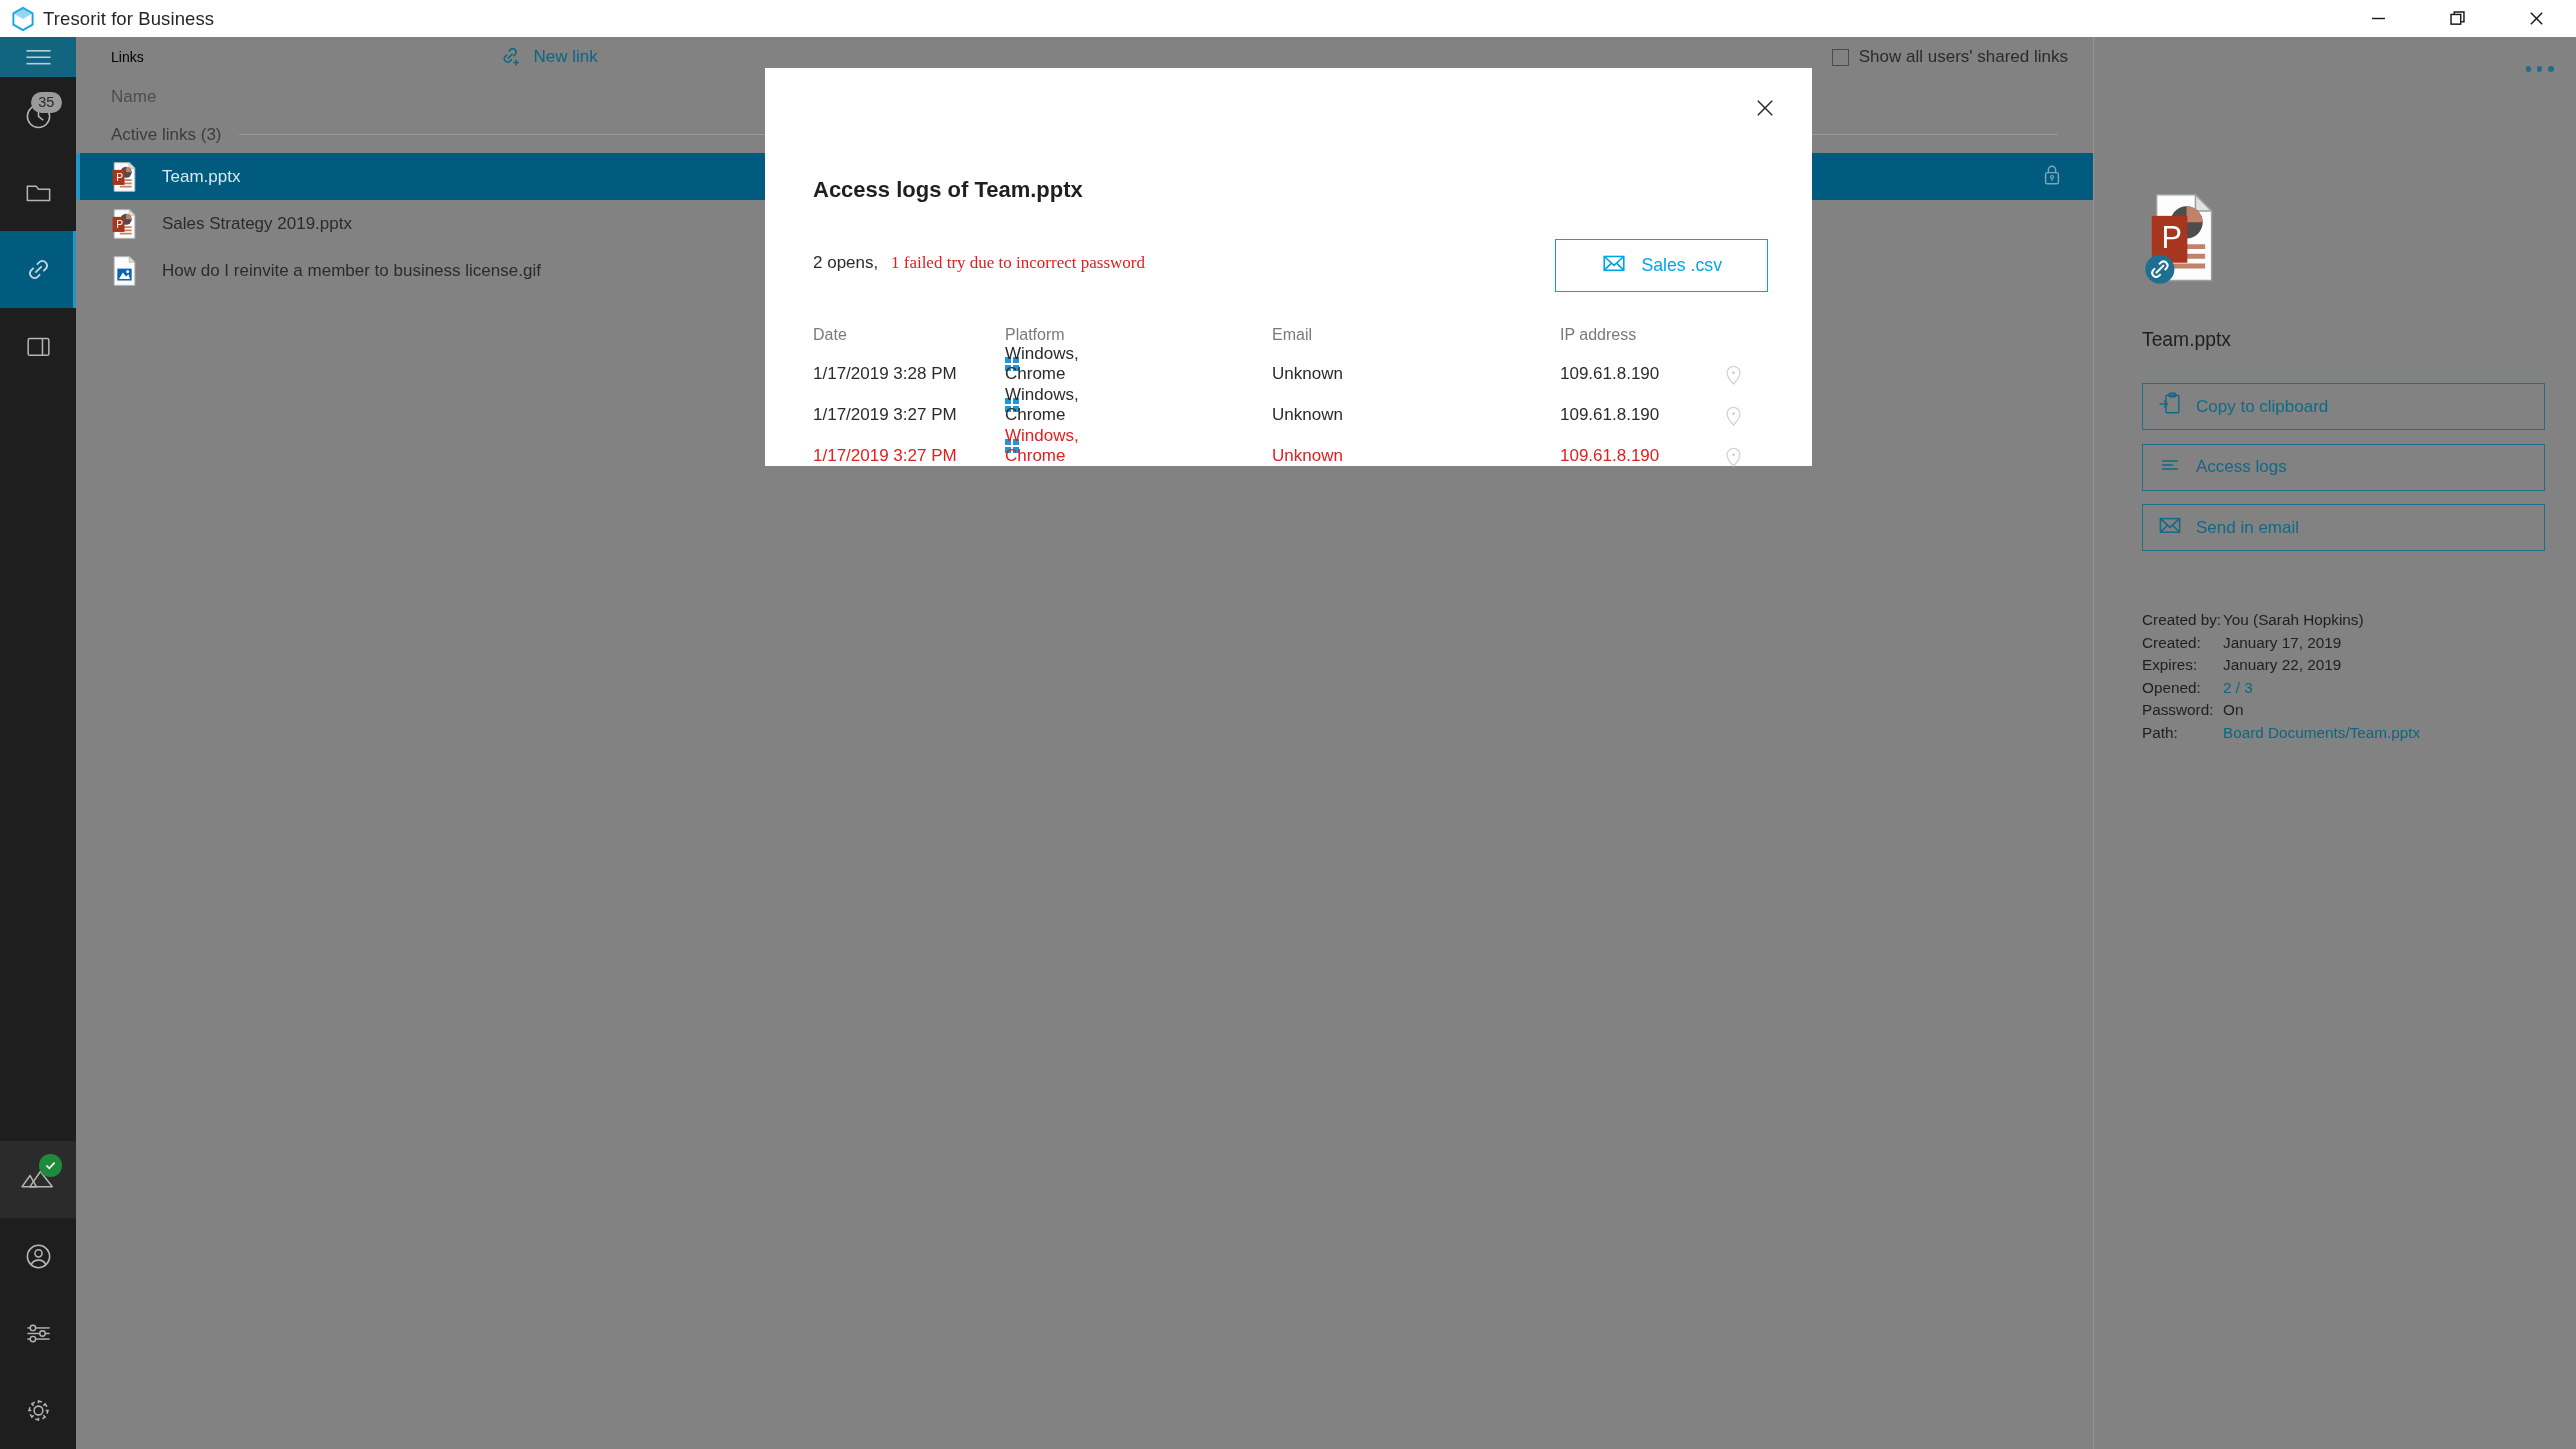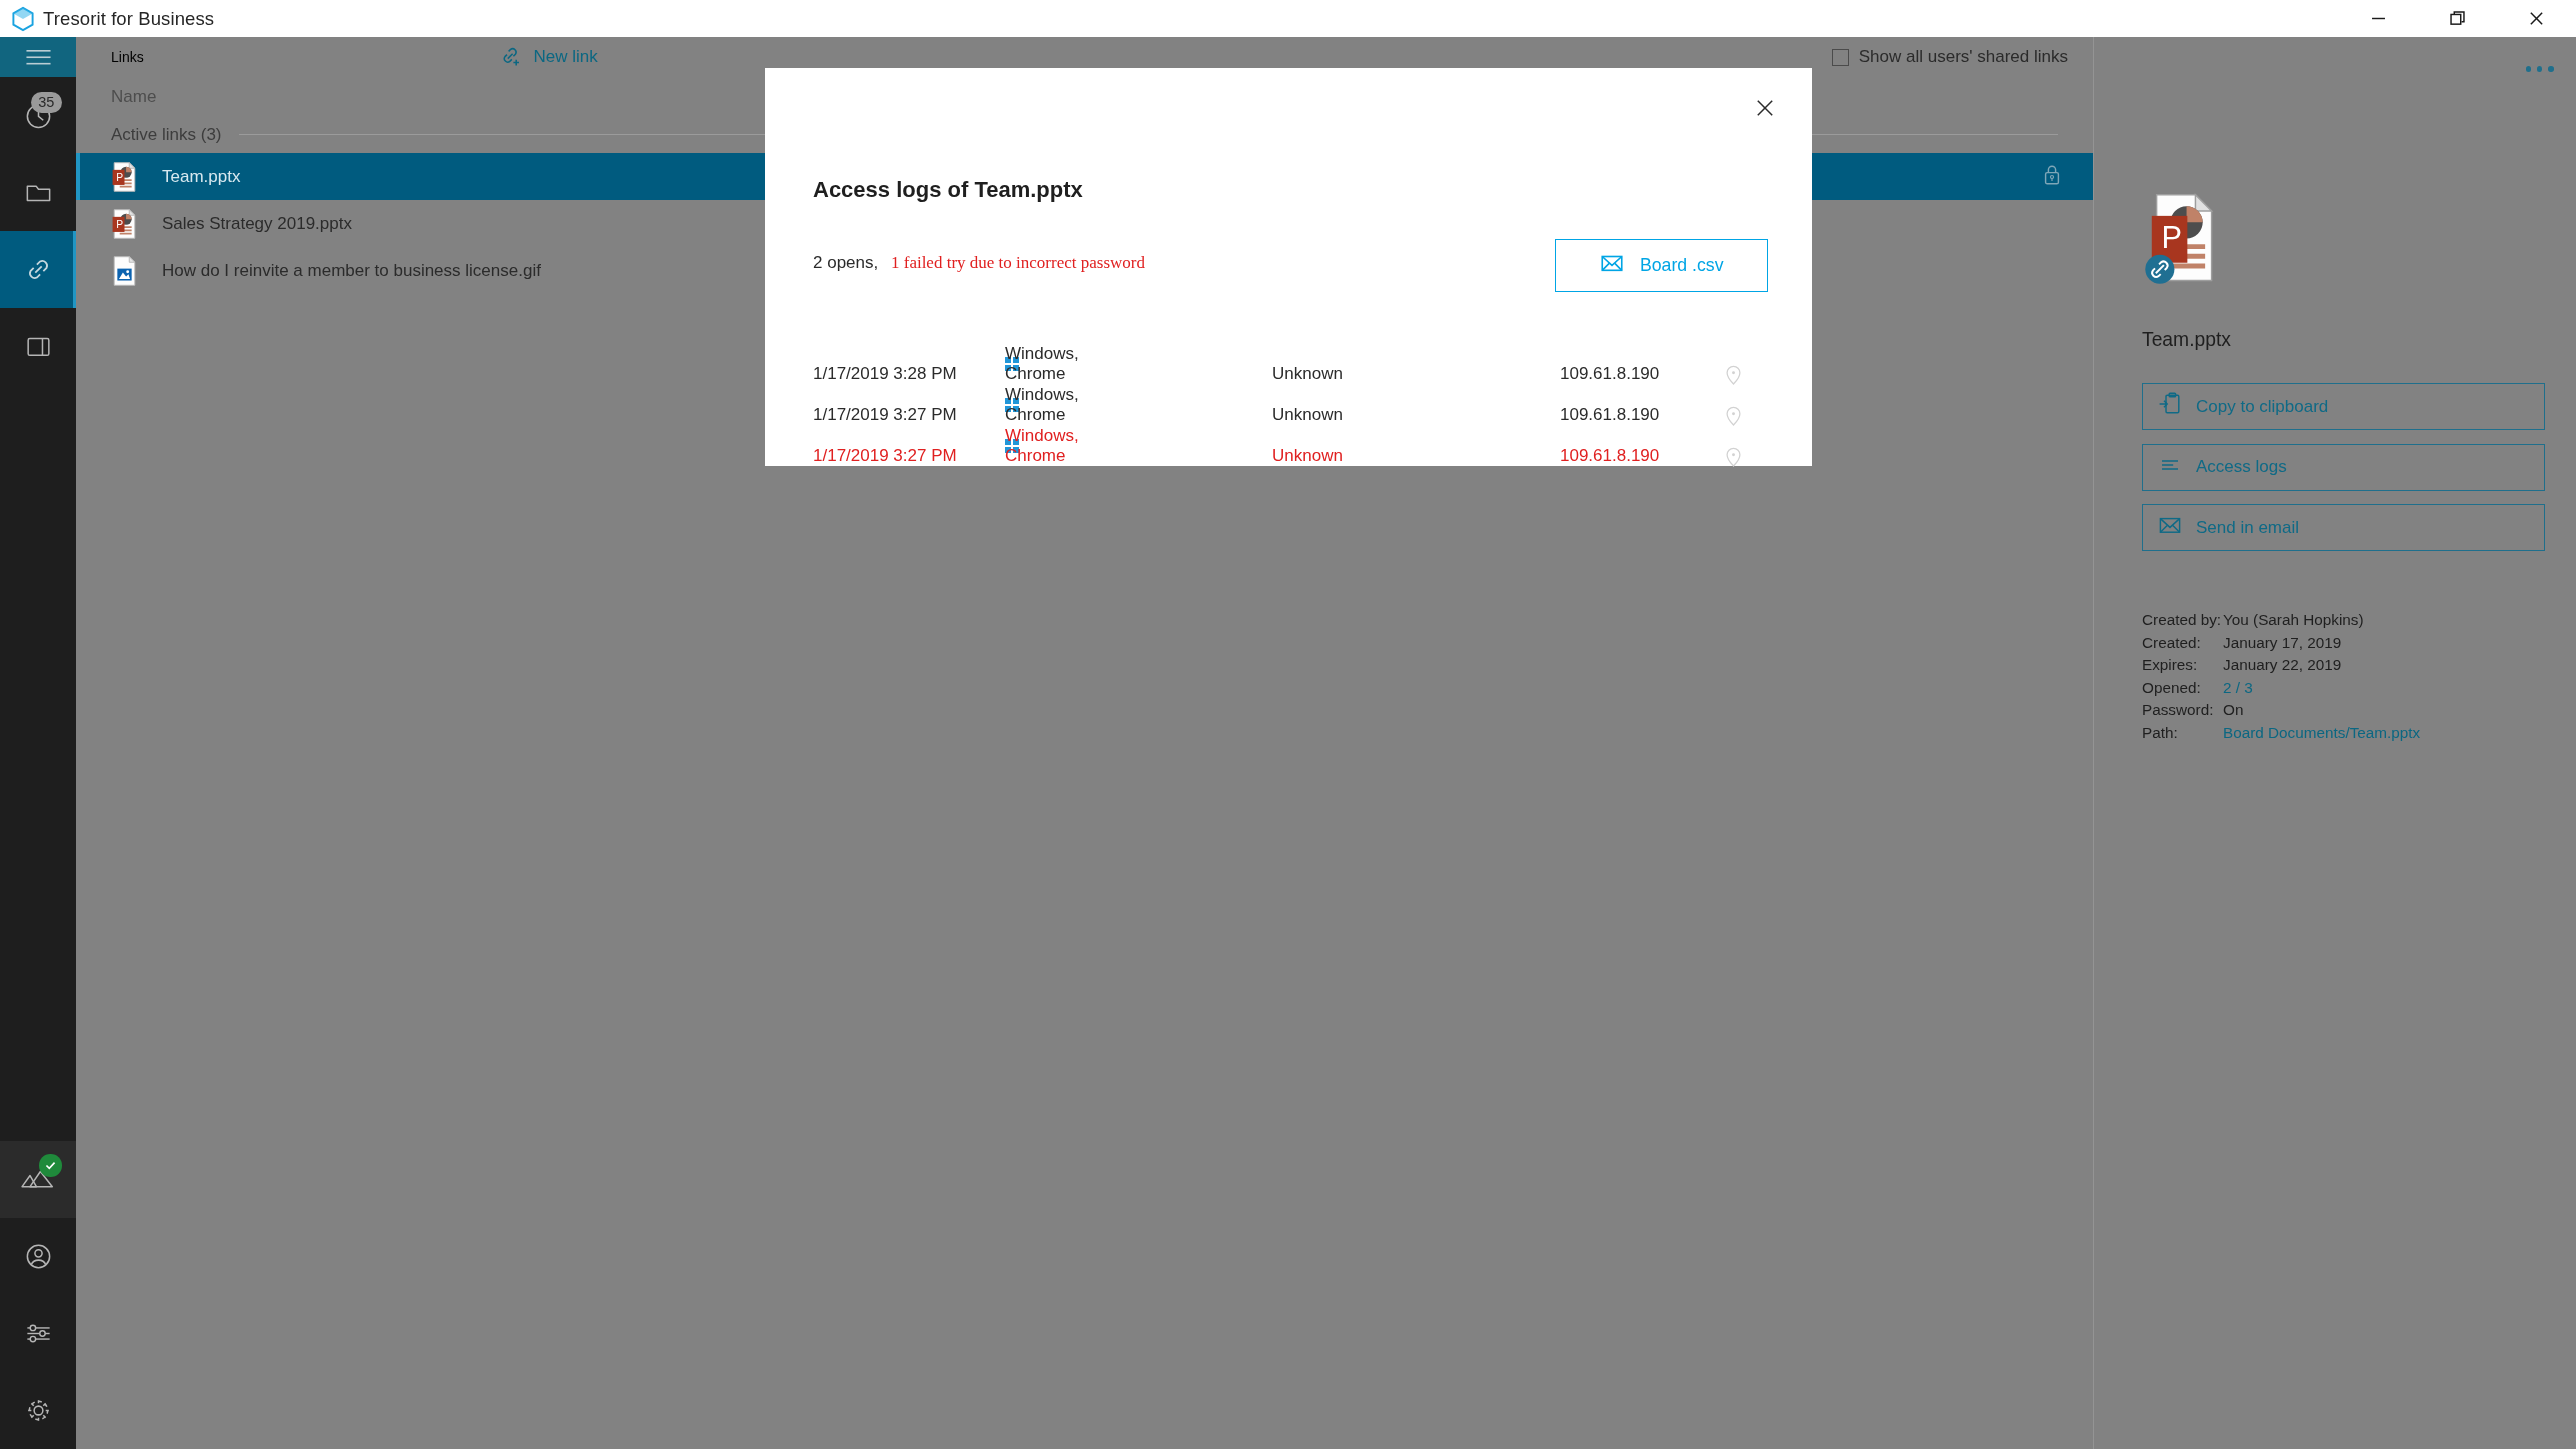--- a/index.html
+++ b/index.html
@@ -449,23 +449,29 @@
   </div>
 
   <div class="export-btn">
     <span>
       <svg width="26" height="26" viewBox="0 0 32 32">
         <rect x="4" y="8" width="24" height="17" fill="none" stroke="#00a5e5" stroke-width="2"></rect>
         <path d="M4 8 L16 19 L28 8" fill="none" stroke="#00a5e5" stroke-width="2"></path>
         <path d="M4 25 L12.5 16.5 M28 25 L19.5 16.5" fill="none" stroke="#00a5e5" stroke-width="2"></path>
       </svg>
     </span>
-    <span>Board .csv</span>
-  </div>
-
+    <span>Sales .csv</span>
+  </div>
+
+  <div class="log-head">
+    <span class="lc-date">Date</span>
+    <span class="lc-plat">Platform</span>
+    <span class="lc-mail">Email</span>
+    <span class="lc-ip">IP address</span>
+  </div>
 
   <div class="log-rows">
     <div class="log-row">
       <span class="lc-date">1/17/2019 3:28 PM</span>
       <span class="lc-plat">
         <span class="winlogo">
             <i></i>
             <i></i>
             <i></i>
             <i></i>

